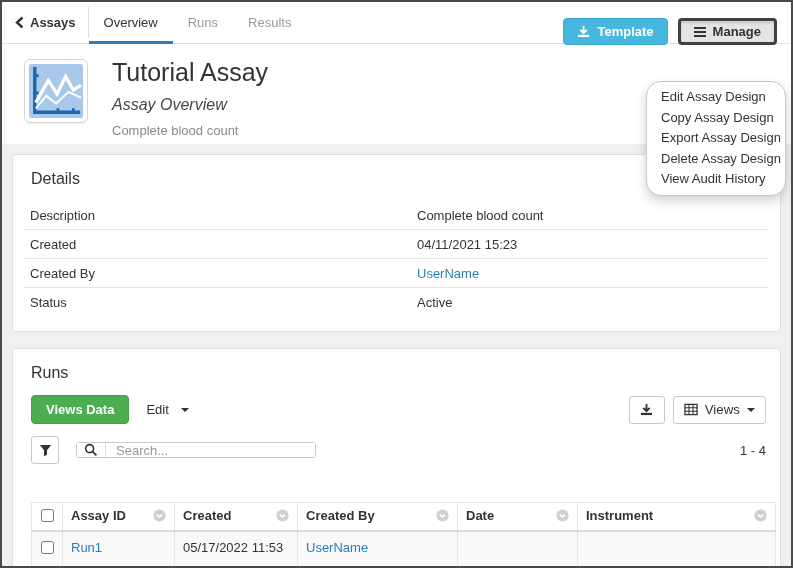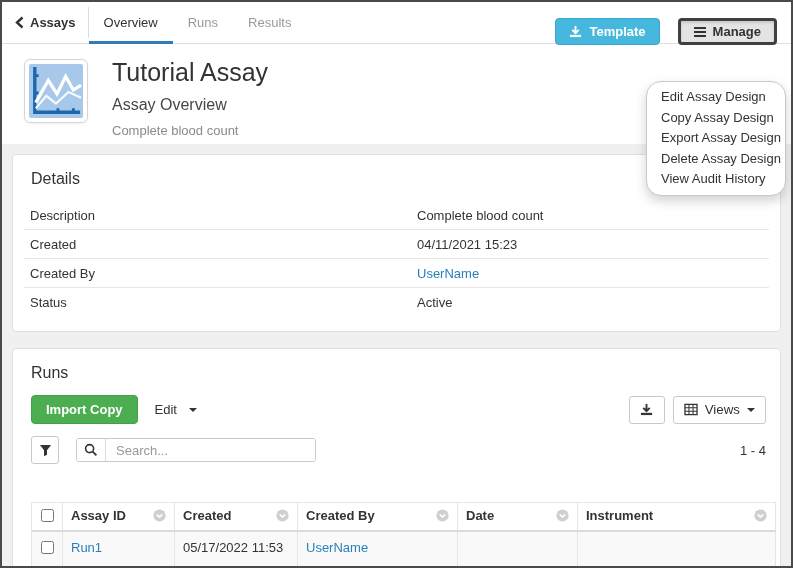--- a/index.html
+++ b/index.html
@@ -14,23 +14,23 @@
   .back { display:flex; align-items:center; gap:5px; padding:0 12px; font-weight:700; color:#333; cursor:pointer; }
   .tb-divider { width:1px; background:#ddd; margin:5px 0; }
   .tab { display:flex; align-items:center; padding:0 15px; color:#9a9a9a; position:relative; cursor:pointer; }
   .tab.active { color:#333; font-weight:400; }
   .tab.active::after { content:""; position:absolute; left:0; right:0; bottom:-1px; height:3px; background:#2e7bb5; }
   
   .header-band { background:#fff; height:100px; padding:15px 14px 0 22px; display:flex; gap:24px; }
   .thumb { width:64px; height:64px; background:#fff; border:1px solid #d5d5d5; border-radius:6px;
            display:flex; align-items:center; justify-content:center; box-shadow:0 1px 2px rgba(0,0,0,.06); }
   .title-block h1 { font-size:25px; font-weight:400; color:#333; line-height:1.1; margin-bottom:9px; }
-  .title-block .subtitle { font-size:16px; color:#474747; margin-bottom:9px; }
+  .title-block .subtitle { font-size:16px; color:#474747; margin-bottom:9px;font-style:italic; }
   .title-block .desc { font-size:13px; color:#8a8a8a; }
-  .header-actions { position:absolute; top:16px; right:14px; display:flex; gap:18px; z-index:5; }
+  .header-actions { position:absolute; top:16px; right:14px; display:flex; gap:10px; z-index:5; }
   .btn { display:inline-flex; align-items:center; gap:7px; border-radius:4px; font-size:13px;
          font-weight:700; padding:5px 13px; cursor:pointer; line-height:1.2; height:27px; }
   .btn-template { background:#47b8dd; border:1px solid #35a9cf; color:#fff; }
   .btn-manage { background:#e4e4e4; border:3px solid #404040; color:#333; box-shadow:inset 0 2px 3px rgba(0,0,0,.12); }
   .bars { display:flex; flex-direction:column; gap:2px; }
   .bars i { display:block; width:12px; height:2px; background:#333; }
   
   .dropdown-menu { position:absolute; top:79px; left:644px; width:140px; background:#fff;
     border:1px solid #c8c8c8; border-radius:15px; box-shadow:0 5px 12px rgba(0,0,0,.18);
     padding:5px 0; z-index:20; }
@@ -49,21 +49,21 @@
   .toolbar1 { display:flex; align-items:center; margin:6px 0 12px 7px; }
   .btn-import { background:#4cae51; border:1px solid #42a047; color:#fff; padding:6px 14px; height:29px; }
   .btn-edit { display:inline-flex; align-items:center; gap:12px; margin-left:17px; color:#333; cursor:pointer; background:none; border:none; font-size:13px; }
   .caret { display:inline-block; width:0; height:0; border-left:4px solid transparent; border-right:4px solid transparent; border-top:4px solid #333; }
   .toolbar-right { margin-left:auto; display:flex; gap:8px; margin-right:3px; }
   .icon-btn { height:28px; min-width:36px; background:#fff; border:1px solid #c9c9c9; border-radius:3px;
               display:inline-flex; align-items:center; justify-content:center; gap:7px; cursor:pointer; padding:0 10px; color:#333; }
   .toolbar2 { display:flex; align-items:center; margin:0 3px 0 7px; }
   .filter-btn { width:28px; height:28px; padding:0; min-width:28px; }
   .search-group { display:flex; align-items:stretch; border:1px solid #c9c9c9; border-radius:3px;
-                  background:#fff; margin-left:17px; width:240px; height:24px; overflow:hidden; }
+                  background:#fff; margin-left:17px; width:240px; height:16px; overflow:hidden; }
   .search-btn { width:29px; display:flex; align-items:center; justify-content:center; border-right:1px solid #ddd; cursor:pointer; background:#fff; border-top:none;border-bottom:none;border-left:none; }
   .search-input { border:none; outline:none; flex:1; padding:0 10px; font-size:13px; font-family:"Liberation Sans", sans-serif; color:#333; }
   .search-input::placeholder { color:#9a9a9a; }
   .pagination { margin-left:auto; color:#333; }
   
   table.grid { border-collapse:collapse; width:100%; margin:38px 3px 0 7px; table-layout:fixed; }
   .grid th, .grid td { border:1px solid #e6e6e6; text-align:left; vertical-align:top; font-size:13px; }
   .grid th { font-weight:700; color:#333; padding:5px 8px; border-bottom:2px solid #dcdcdc; background:#fff; }
   .grid td { padding:8px; height:41px; }
   .grid tr.odd td { background:#f9f9f9; }
@@ -160,21 +160,21 @@
         <div class="d-label">Status</div>
         <div class="d-value">Active</div>
       </div>
     </div>
 
     <div class="panel runs-panel" style="height:400px;">
       <div class="panel-title">Runs</div>
 
       <div class="toolbar1">
         <button class="btn btn-import">
-          <span>Import Copy</span>
+          <span>Views Data</span>
         </button>
         <button class="btn-edit">
           <span>Edit</span>
           <span class="caret"></span>
         </button>
         <div class="toolbar-right">
           <button class="icon-btn">
             <svg width="13" height="13" viewBox="0 0 14 14">
               <path d="M7 1 v7 M3.5 5.2 L7 8.8 L10.5 5.2" stroke="#333" stroke-width="2" fill="none"></path>
               <rect x="1" y="10.6" width="12" height="2.4" fill="#333"></rect>

